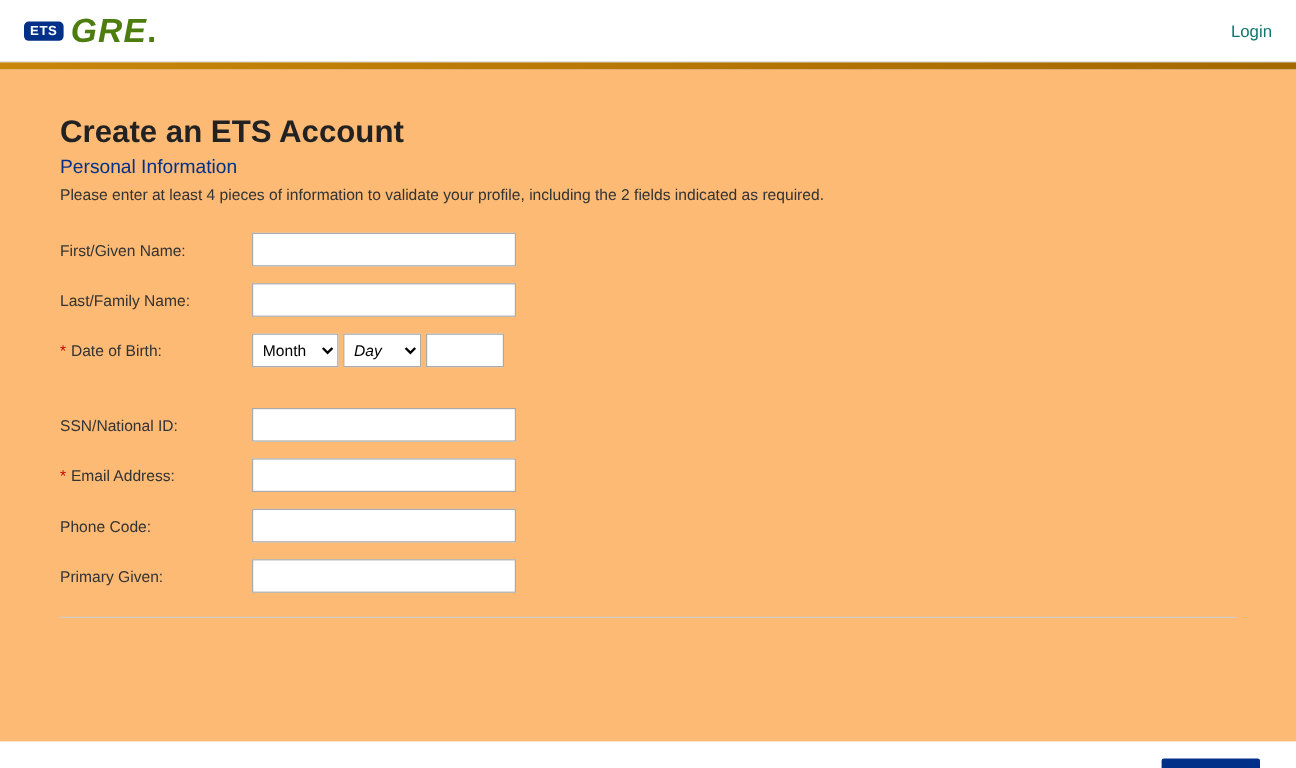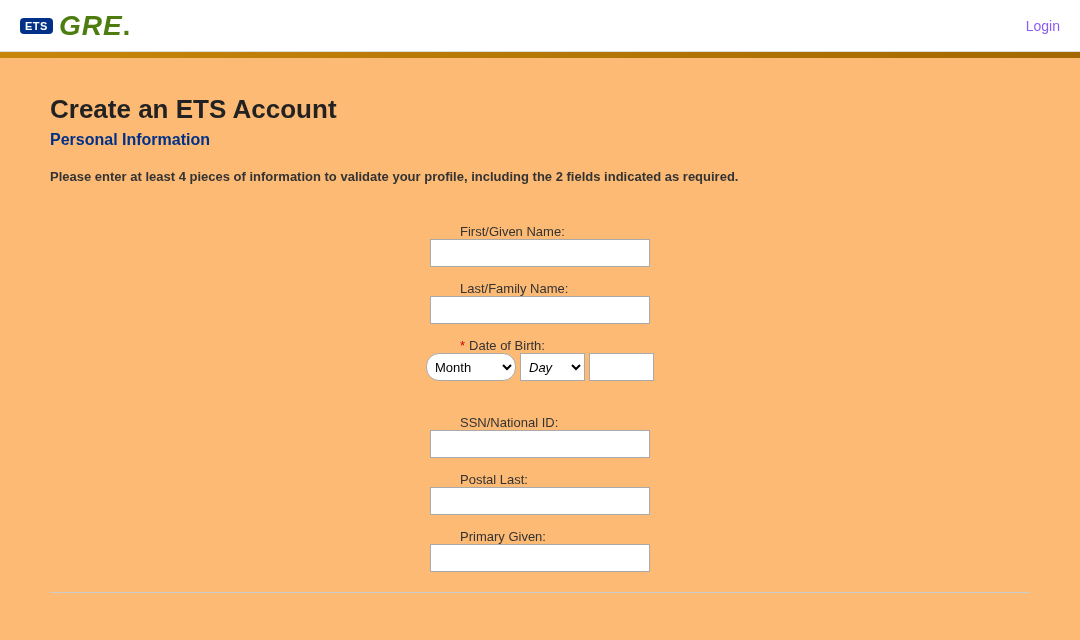--- a/index.html
+++ b/index.html
@@ -47,21 +47,21 @@
       font-weight: bold;
       color: #4d7c0f;
       letter-spacing: 1px;
     }
 
     .gre-logo-text span {
       font-style: italic;
     }
 
     .header-login {
-      color: #8b5cf6;
+      color: #0f766e;
       font-size: 14px;
       cursor: pointer;
       text-decoration: none;
     }
 
     
     .accent-bar {
       height: 6px;
       background: linear-gradient(to right, #c8860a, #a36800);
     }
@@ -75,37 +75,35 @@
 
     .page-title {
       font-size: 26px;
       font-weight: bold;
       color: #222;
       margin-bottom: 6px;
     }
 
     .section-title {
       font-size: 16px;
-      font-weight: bold;
+      font-weight: normal;
       color: #003087;
-      margin-bottom: 20px;
+      margin-bottom: 6px;
     }
 
     .instruction-text {
       font-size: 13px;
       color: #333;
-      margin-bottom: 40px;
-      font-weight: bold;
+      margin-bottom: 24px;
     }
 
     .form-row {
       display: flex;
       align-items: center;
       margin-bottom: 14px;
-      flex-direction: column;
     }
 
     .form-label {
       font-size: 13px;
       color: #333;
       width: 160px;
       flex-shrink: 0;
     }
 
     .required-star {
@@ -138,22 +136,21 @@
       border: 1px solid #aaa;
       font-size: 13px;
       padding: 0 4px;
       background: #fff;
       cursor: pointer;
       outline: none;
       appearance: auto;
     }
 
     .month-select {
-      width: 90px;
-      border-radius: 13px;
+      width: 72px;
     }
 
     .day-select {
       width: 65px;
       font-style: italic;
     }
 
     .year-input {
       width: 65px;
     }
@@ -228,24 +225,30 @@
     </div>
   </div>
 
   <div class="spacer"></div>
 
   <div class="form-row">
     <label class="form-label">SSN/National ID:</label>
     <input class="form-input text-input" type="text" value="" style="">
   </div>
 
-
-
-  <div class="form-row">
-    <label class="form-label">Postal Last:</label>
+  <div class="form-row">
+    <label class="form-label">
+      <span class="required-star">*</span><span>Email Address:</span>
+    </label>
+    <input class="form-input text-input" type="email" value="" style="">
+  </div>
+
+
+  <div class="form-row">
+    <label class="form-label">Phone Code:</label>
     <input class="form-input text-input" type="text" value="" style="">
   </div>
 
   <div class="form-row">
     <label class="form-label">Primary Given:</label>
     <input class="form-input text-input" type="tel" value="" style="">
   </div>
 
   <hr class="divider">
 

